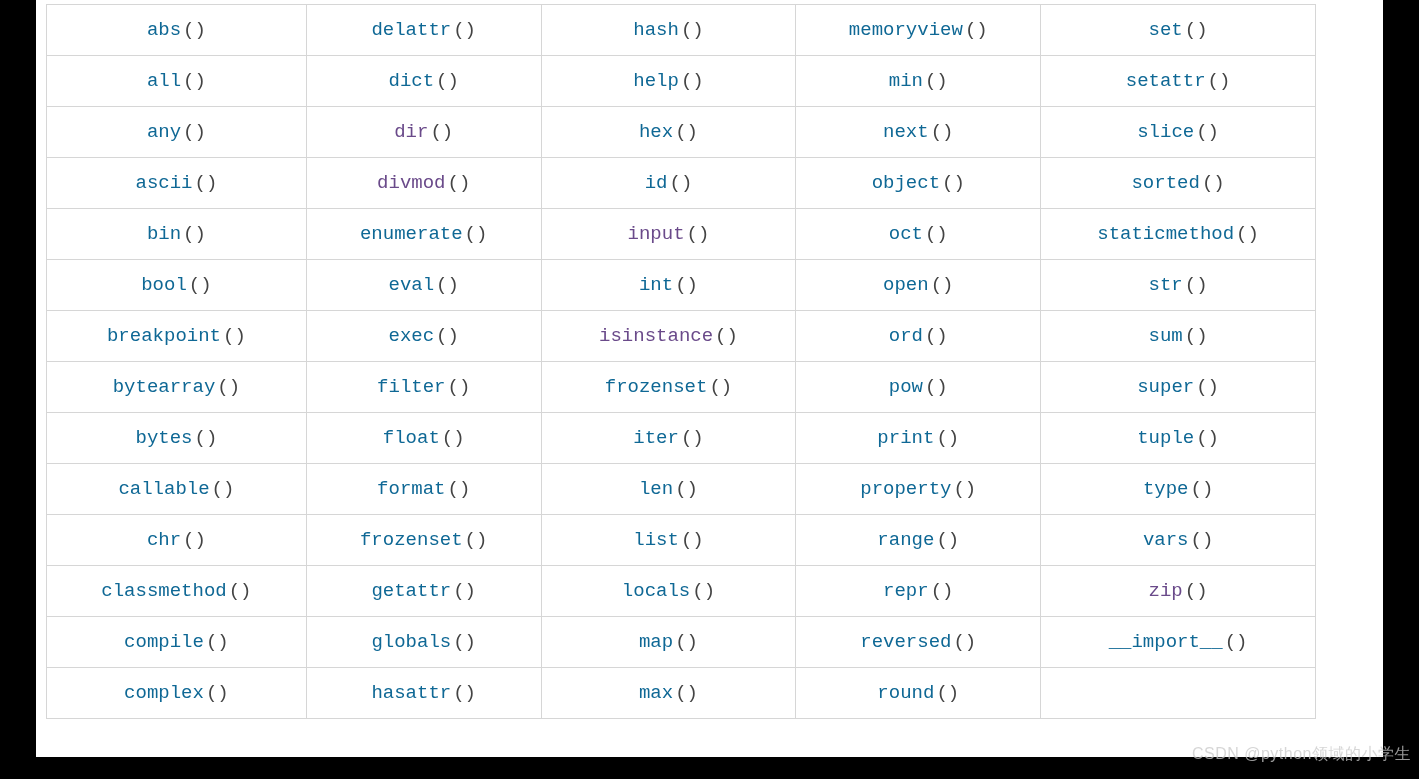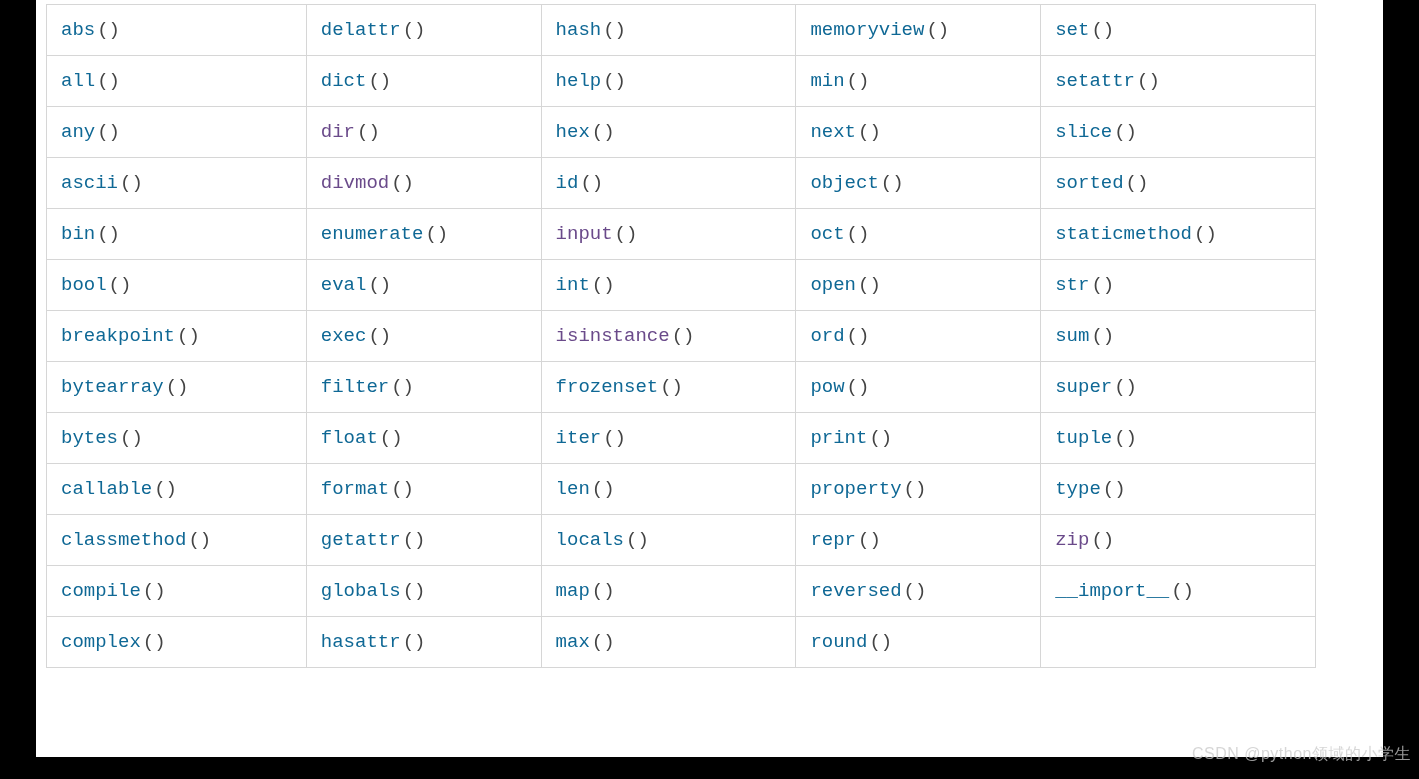--- a/index.html
+++ b/index.html
@@ -21,20 +21,21 @@
       top: 0;
       left: 36px;
       right: 36px;
       bottom: 22px;
     }
     table {
       border-collapse: collapse;
       width: 1270px;
       margin-left: 10px;
       margin-top: 4px;
+      text-align: center;
     }
     td {
       border: 1px solid #d6d6d6;
       padding: 14px 14px;
       font-size: 19px;
       vertical-align: middle;
       color: #0f6895;
       white-space: nowrap;
     }
     td span.fn {
@@ -139,20 +140,27 @@
           <td><span class="fn teal">tuple</span><span class="paren">()</span></td>
         </tr>
         <tr>
           <td><span class="fn teal">callable</span><span class="paren">()</span></td>
           <td><span class="fn teal">format</span><span class="paren">()</span></td>
           <td><span class="fn teal">len</span><span class="paren">()</span></td>
           <td><span class="fn teal">property</span><span class="paren">()</span></td>
           <td><span class="fn teal">type</span><span class="paren">()</span></td>
         </tr>
         <tr>
+          <td><span class="fn teal">chr</span><span class="paren">()</span></td>
+          <td><span class="fn teal">frozenset</span><span class="paren">()</span></td>
+          <td><span class="fn teal">list</span><span class="paren">()</span></td>
+          <td><span class="fn teal">range</span><span class="paren">()</span></td>
+          <td><span class="fn teal">vars</span><span class="paren">()</span></td>
+        </tr>
+        <tr>
           <td><span class="fn teal">classmethod</span><span class="paren">()</span></td>
           <td><span class="fn teal">getattr</span><span class="paren">()</span></td>
           <td><span class="fn teal">locals</span><span class="paren">()</span></td>
           <td><span class="fn teal">repr</span><span class="paren">()</span></td>
           <td><span class="fn visited">zip</span><span class="paren">()</span></td>
         </tr>
         <tr>
           <td><span class="fn teal">compile</span><span class="paren">()</span></td>
           <td><span class="fn teal">globals</span><span class="paren">()</span></td>
           <td><span class="fn teal">map</span><span class="paren">()</span></td>

